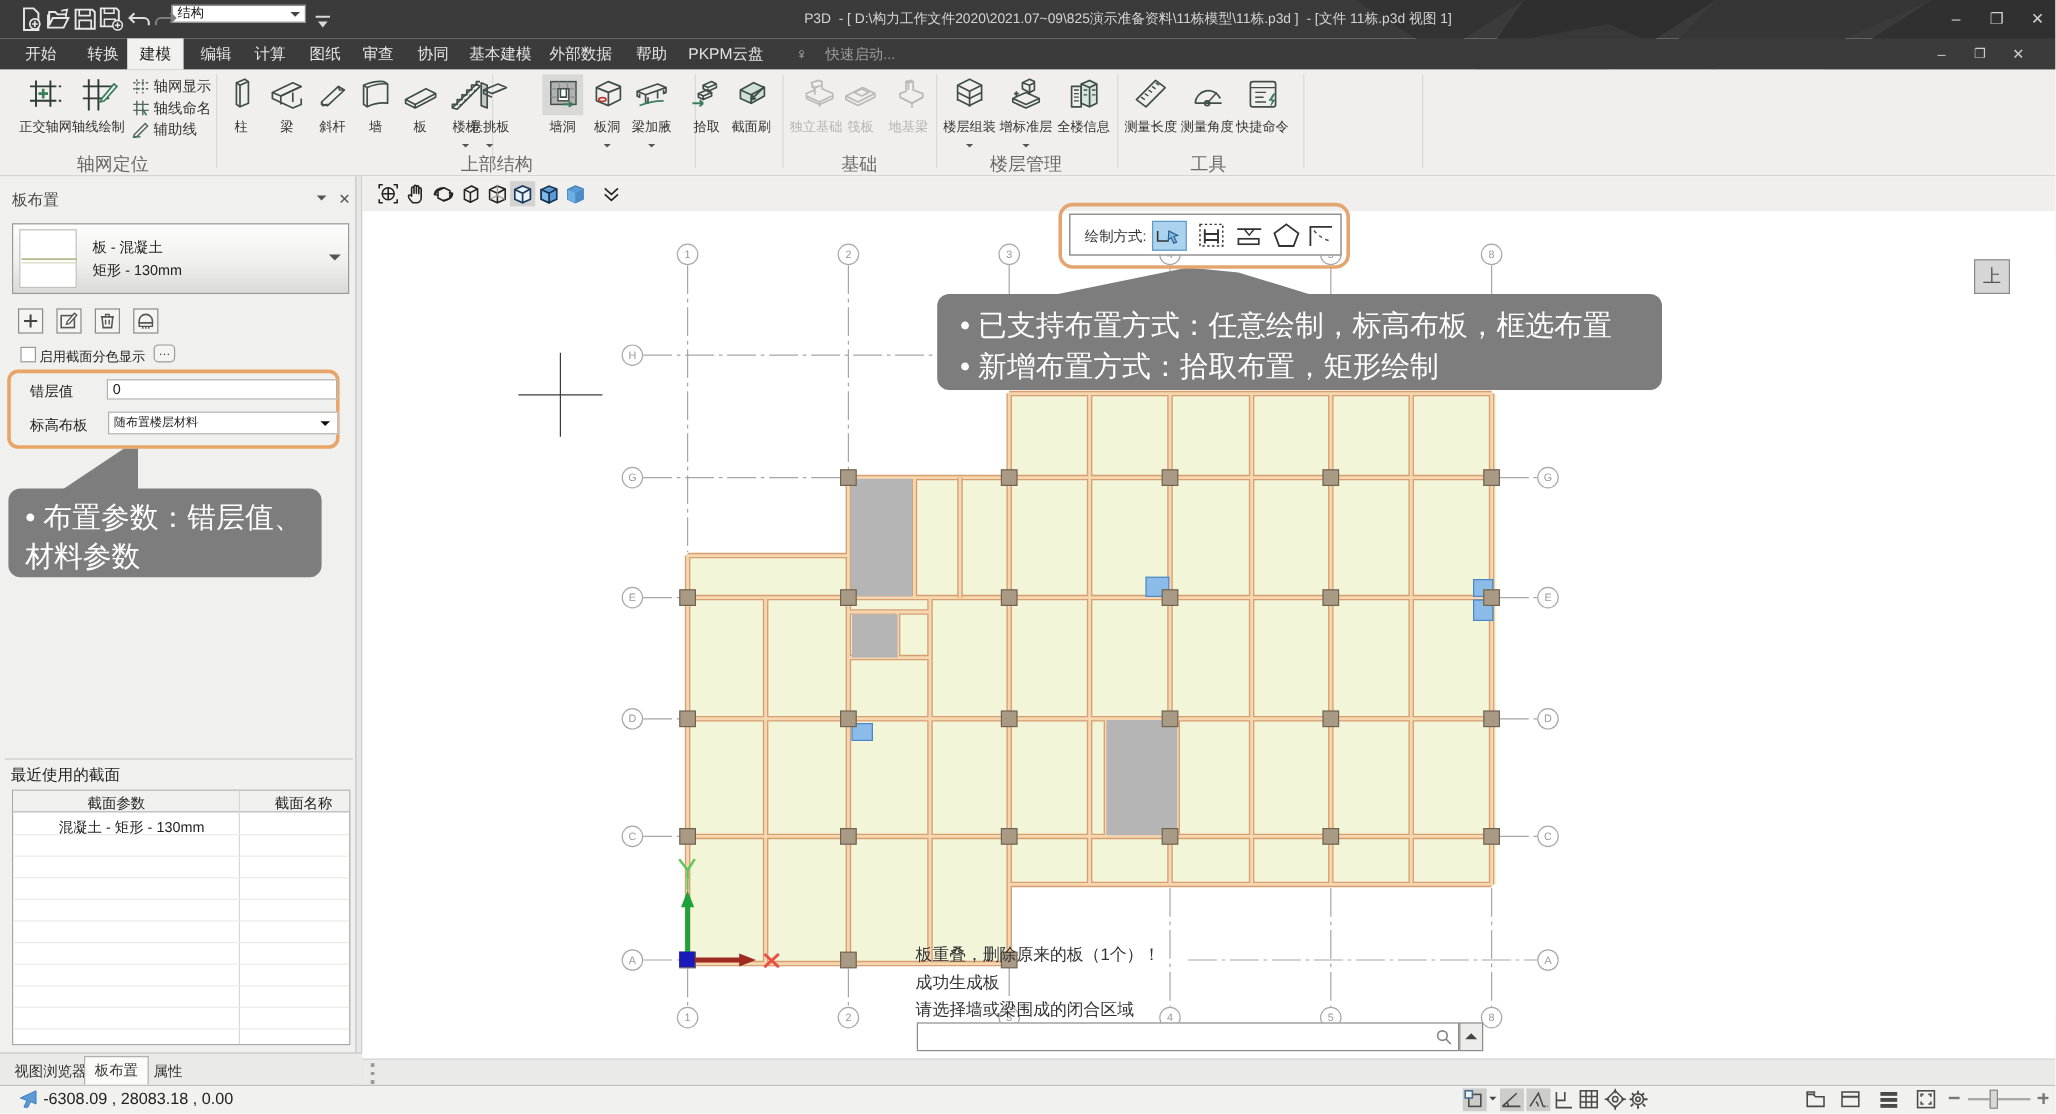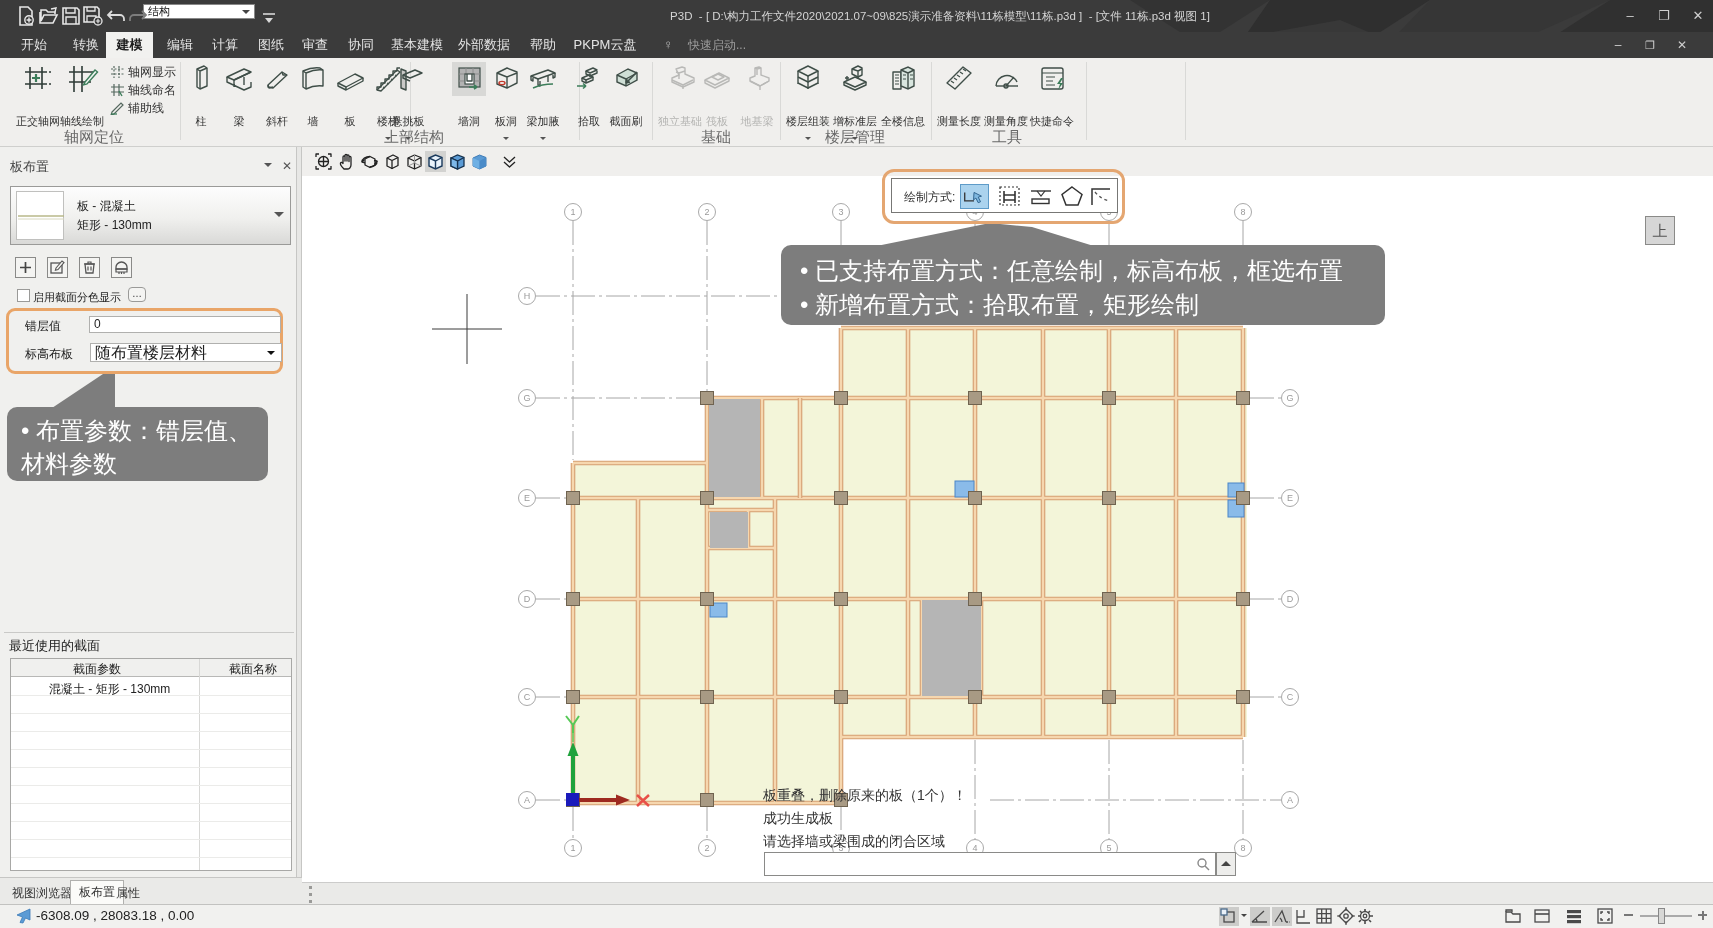--- a/index.html
+++ b/index.html
@@ -11,29 +11,29 @@
   
   #titlebar { position:absolute; left:0; top:0; width:1713px; height:32px; background:#3b3b3b; }
   #menubar { position:absolute; left:0; top:32px; width:1713px; height:26px; background:#3b3b3b; }
   .qicon { position:absolute; top:5px; width:22px; height:22px; }
   .qicon svg { width:100%; height:100%; }
   #combo-top { position:absolute; left:143px; top:4px; width:112px; height:15px; background:#fff; border:1px solid #888; font-size:11px; color:#111; padding-left:4px; line-height:13px; }
   #combo-top:after { content:""; position:absolute; right:4px; top:5px; border:4px solid transparent; border-top-color:#444; }
   #title-text { position:absolute; left:190px; top:0; width:1500px; height:32px; line-height:32px; text-align:center; color:#d4d4d4; font-size:11.5px; }
   .wbtn { position:absolute; color:#cfcfcf; font-size:13px; line-height:14px; text-align:center; width:20px; height:14px; z-index:6; }
   .mtab { position:absolute; top:32px; height:26px; line-height:26px; color:#e4e4e4; font-size:13px; text-align:center; }
-  .mtab.active { background:#f1f1ef; color:#1a1a1a;font-weight:bold; }
+  .mtab.active { background:#f1f1ef; color:#1a1a1a; }
 
   
   #ribbon { position:absolute; left:0; top:58px; width:1713px; height:89px; background:#f0efed; border-bottom:1px solid #cfcfcd; }
   .rsep { position:absolute; top:62px; height:78px; width:1px; background:#d9d9d7; }
   .rlabel { position:absolute; top:128px; height:14px; font-size:15px; color:#6a6a6a; text-align:center; width:120px; margin-left:-60px; }
   .rbtn { position:absolute; top:62px; width:44px; margin-left:-22px; text-align:center; }
   .rbtn .ric { display:block; margin:0 auto; width:34px; height:34px; }
-  .rbtn .rtx { display:block; font-size:11px; color:#333; margin-top:18px; white-space:nowrap; }
+  .rbtn .rtx { display:block; font-size:11px; color:#333; margin-top:2px; white-space:nowrap; }
   .rbtn .rdn { display:block; margin-top:0px; }
   .rbtn .rdn:after { content:""; display:inline-block; border:3.5px solid transparent; border-top-color:#555; }
   .rbtn.dis .rtx { color:#b4b4b2; }
   .rsmall { position:absolute; left:110px; height:16px; font-size:12px; color:#333; white-space:nowrap; }
   .rsmall svg { vertical-align:-3px; margin-right:3px; }
 
   
   #leftpanel { position:absolute; left:0; top:147px; width:296px; height:757px; background:#f0f0ee; }
   #lp-split { position:absolute; left:296px; top:147px; width:6px; height:757px; background:#e7e7e5; border-left:1px solid #c6c6c4; border-right:1px solid #c6c6c4; }
   #lp-title { position:absolute; left:10px; top:158px; font-size:13px; color:#444; }
@@ -43,21 +43,21 @@
   #lp-dd .t2 { position:absolute; left:66px; top:30px; font-size:12px; color:#222; }
   #lp-dd .arr { position:absolute; right:6px; top:25px; border:5px solid transparent; border-top-color:#555; }
   .tbtn { position:absolute; top:257px; width:21px; height:21px; border:1px solid #8a8a88; background:#f4f4f2; }
   .tbtn svg { width:19px; height:19px; }
   #chk { position:absolute; left:17px; top:289px; width:13px; height:13px; border:1px solid #9a9a98; background:#fff; }
   #chklabel { position:absolute; left:33px; top:290px; font-size:11px; color:#222; }
   #dots-btn { position:absolute; left:128px; top:287px; width:18px; height:15px; border:1px solid #9a9a98; border-radius:4px; font-size:10px; color:#333; text-align:center; line-height:12px; background:#f4f4f2; }
   #orangebox { position:absolute; left:6px; top:308px; width:277px; height:66px; border:3px solid #e9a568; border-radius:9px; }
   .flabel { position:absolute; left:16px; font-size:12px; color:#222; }
   #inp1 { position:absolute; left:80px; top:5px; width:192px; height:17px; background:#fff; border:1px solid #b0b0ae; font-size:12px; color:#222; padding-left:4px; line-height:15px; }
-  #sel1 { position:absolute; left:81px; top:32px; width:192px; height:19px; background:#fff; border:1px solid #b0b0ae; font-size:16px; color:#222; padding-left:4px; line-height:17px; }
+  #sel1 { position:absolute; left:81px; top:32px; width:192px; height:19px; background:#fff; border:1px solid #b0b0ae; font-size:10px; color:#222; padding-left:4px; line-height:17px; }
   #sel1:after { content:""; position:absolute; right:6px; top:7px; border:4.5px solid transparent; border-top-color:#111; }
   .callout { position:absolute; background:#7d7d7d; border-radius:10px; color:#fff; }
   #co1 { left:7px; top:407px; width:261px; height:74px; font-size:24px;text-align:right; }
   #co1 .l { position:absolute; left:14px; }
   #lp-sep { position:absolute; left:4px; top:632px; width:290px; height:1px; background:#c9c9c7; }
   #recent { position:absolute; left:9px; top:637px; font-size:13px; color:#222; }
   #lp-table { position:absolute; left:10px; top:658px; width:282px; height:213px; background:#fff; border:1px solid #a8a8a6; }
   #lp-table .hdr { position:absolute; left:0; top:0; width:100%; height:18px; background:#f0f0ee; border-bottom:1px solid #b8b8b6; font-size:12px; color:#222; }
   #lp-table .vline { position:absolute; left:188px; top:0; width:1px; height:100%; background:#d8d8d6; }
   .rowline { position:absolute; left:0; width:100%; height:1px; background:#ebebe9; }
@@ -448,21 +448,21 @@
       <div class="rowline" style="top:144px"></div>
       <div class="rowline" style="top:162px"></div>
       <div class="rowline" style="top:180px"></div>
       <div class="rowline" style="top:198px"></div>
       <div id="lp-row1">混凝土 - 矩形 - 130mm</div>
   </div>
 
   <div id="bottabs"></div>
   <div class="btab" style="left:4px">视图浏览器</div>
   <div class="btab active" style="left:70px">板布置</div>
-  <div class="btab" style="left:108px">属性</div>
+  <div class="btab" style="left:120px">属性</div>
   <div id="graystrip"></div>
   <div class="abs" style="left:309px;top:886px;width:3px;height:30px;background:repeating-linear-gradient(#9a9a98 0 3px, transparent 3px 7px)"></div>
   <div id="statusbar"></div>
   <div class="abs" style="left:14px;top:906px;width:18px;height:18px"><svg viewBox="0 0 18 18">
         <path d="M16 3L3 9l5.5 2L6 16.5 9 17l2.5-5L16 14z" fill="#5b9bd5" stroke="#3a7ab8" stroke-width="0.8"></path>
       </svg></div>
   <div id="coords">-6308.09 , 28083.18 , 0.00</div>
   <div class="abs" style="left:1219px;top:907px;width:20px;height:19px;background:#ccccca;"><svg width="20" height="19" viewBox="0 0 20 19">
         <rect x="5" y="5" width="10" height="10" fill="none" stroke="#4a4a4a" stroke-width="1.3"></rect>
         <rect x="2" y="2" width="6" height="6" fill="#e8f0f8" stroke="#4a6a8a" stroke-width="1.3"></rect>

